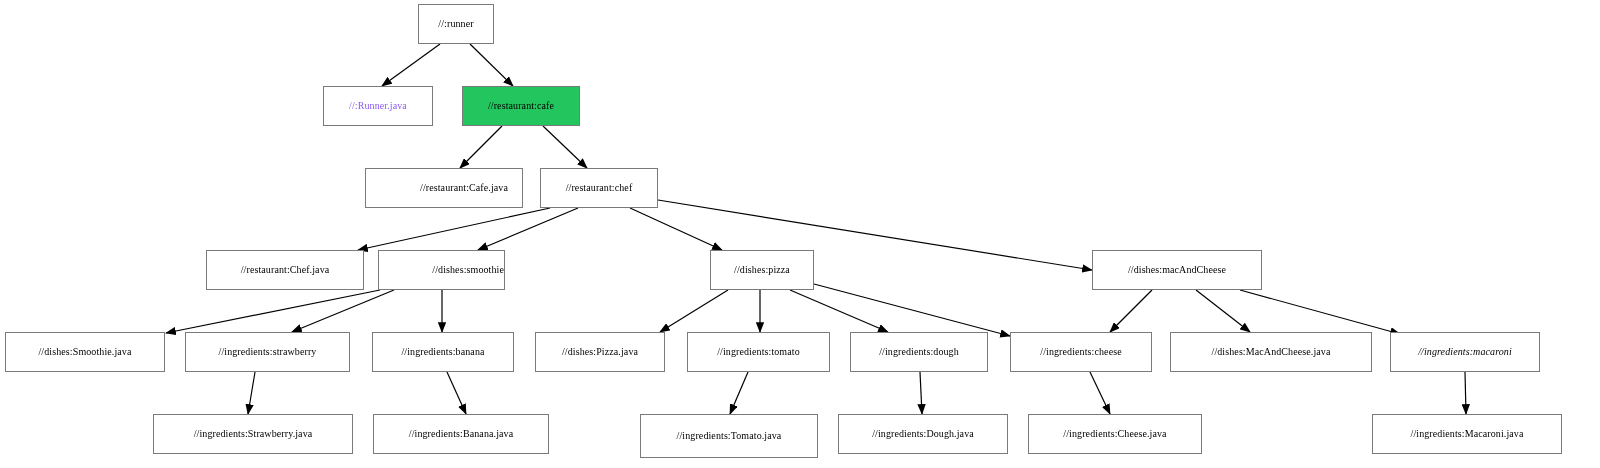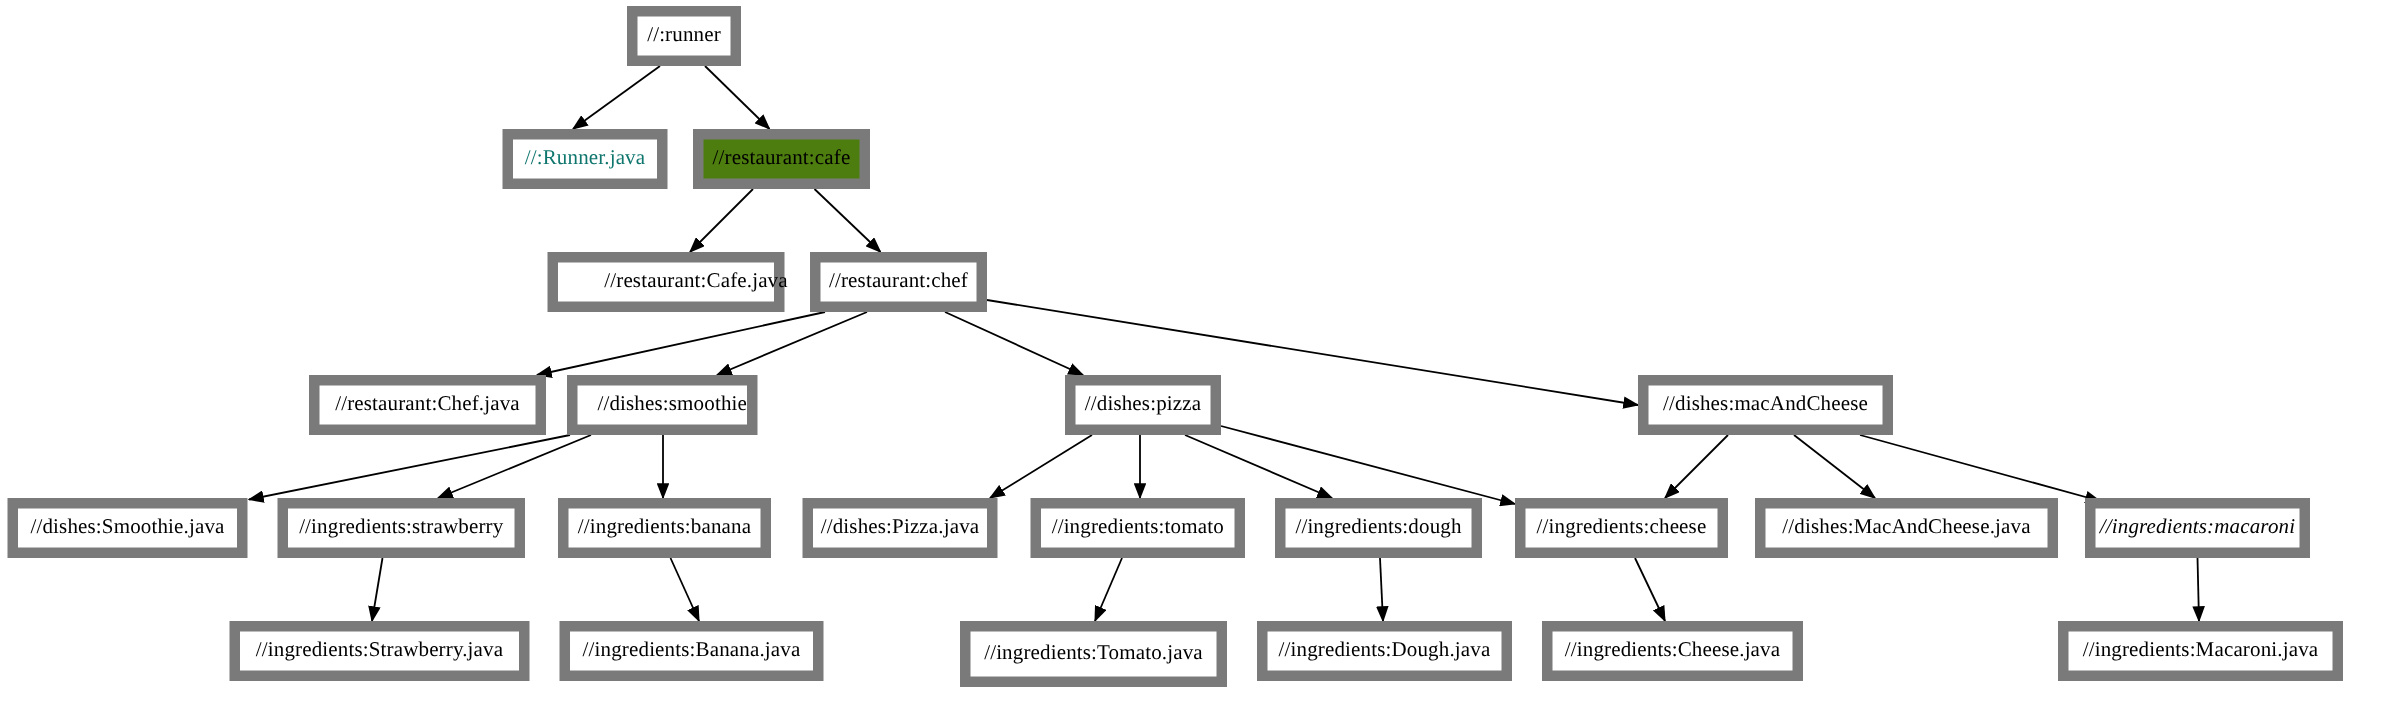--- a/index.html
+++ b/index.html
@@ -20,28 +20,28 @@
     position: absolute;
     left: 0;
     top: 0;
     width: 1600px;
     height: 468px;
     pointer-events: none;
   }
   .graph-node {
     position: absolute;
     box-sizing: border-box;
-    border: 7px solid #eab308;
+    border: 1px solid #eab308;
     background: #ffffff;
     display: flex;
     align-items: center;
     justify-content: center;
     white-space: nowrap;
     color: #000000;
-    font-size: 14px;
+    font-size: 10px;
     line-height: 1;
     letter-spacing: 0.1px;
     z-index: 2;
   }
 </style>
 </head>
 <body>
 
 <div id="graph-canvas">
   <svg id="edge-layer" viewBox="0 0 1600 468" xmlns="http://www.w3.org/2000/svg">
@@ -74,24 +74,24 @@
         <line x1="748" y1="372" x2="730" y2="414" stroke="#000000" stroke-width="1.2" marker-end="url(#arrowhead)"></line>
         <line x1="920" y1="372" x2="922" y2="414" stroke="#000000" stroke-width="1.2" marker-end="url(#arrowhead)"></line>
         <line x1="1090" y1="372" x2="1110" y2="414" stroke="#000000" stroke-width="1.2" marker-end="url(#arrowhead)"></line>
         <line x1="1465" y1="372" x2="1466" y2="414" stroke="#000000" stroke-width="1.2" marker-end="url(#arrowhead)"></line>
       </g>
   </svg>
   <div id="node-group">
       <div class="graph-node" style="left: 418px; top: 4px; width: 76px; height: 40px; border-color: rgb(122, 122, 122); background: rgb(255, 255, 255); color: rgb(0, 0, 0);">
         <span>//:runner</span>
       </div>
-      <div class="graph-node" style="left: 335px; top: 86px; width: 110px; height: 40px; border-color: rgb(122, 122, 122); background: rgb(255, 255, 255); color: #0f766e;">
+      <div class="graph-node" style="left: 323px; top: 86px; width: 110px; height: 40px; border-color: rgb(122, 122, 122); background: rgb(255, 255, 255); color: #8b5cf6;">
         <span>//:Runner.java</span>
       </div>
-      <div class="graph-node" style="left: 462px; top: 86px; width: 118px; height: 40px; border-color: rgb(122, 122, 122); background: #4d7c0f; color: rgb(0, 0, 0);">
+      <div class="graph-node" style="left: 462px; top: 86px; width: 118px; height: 40px; border-color: rgb(122, 122, 122); background: #22c55e; color: rgb(0, 0, 0);">
         <span>//restaurant:cafe</span>
       </div>
       <div class="graph-node" style="left: 365px; top: 168px; width: 158px; height: 40px; border-color: rgb(122, 122, 122); background: rgb(255, 255, 255); color: rgb(0, 0, 0); padding-left: 40px;">
         <span>//restaurant:Cafe.java</span>
       </div>
       <div class="graph-node" style="left: 540px; top: 168px; width: 118px; height: 40px; border-color: rgb(122, 122, 122); background: rgb(255, 255, 255); color: rgb(0, 0, 0);">
         <span>//restaurant:chef</span>
       </div>
       <div class="graph-node" style="left: 206px; top: 250px; width: 158px; height: 40px; border-color: rgb(122, 122, 122); background: rgb(255, 255, 255); color: rgb(0, 0, 0);">
         <span>//restaurant:Chef.java</span>

